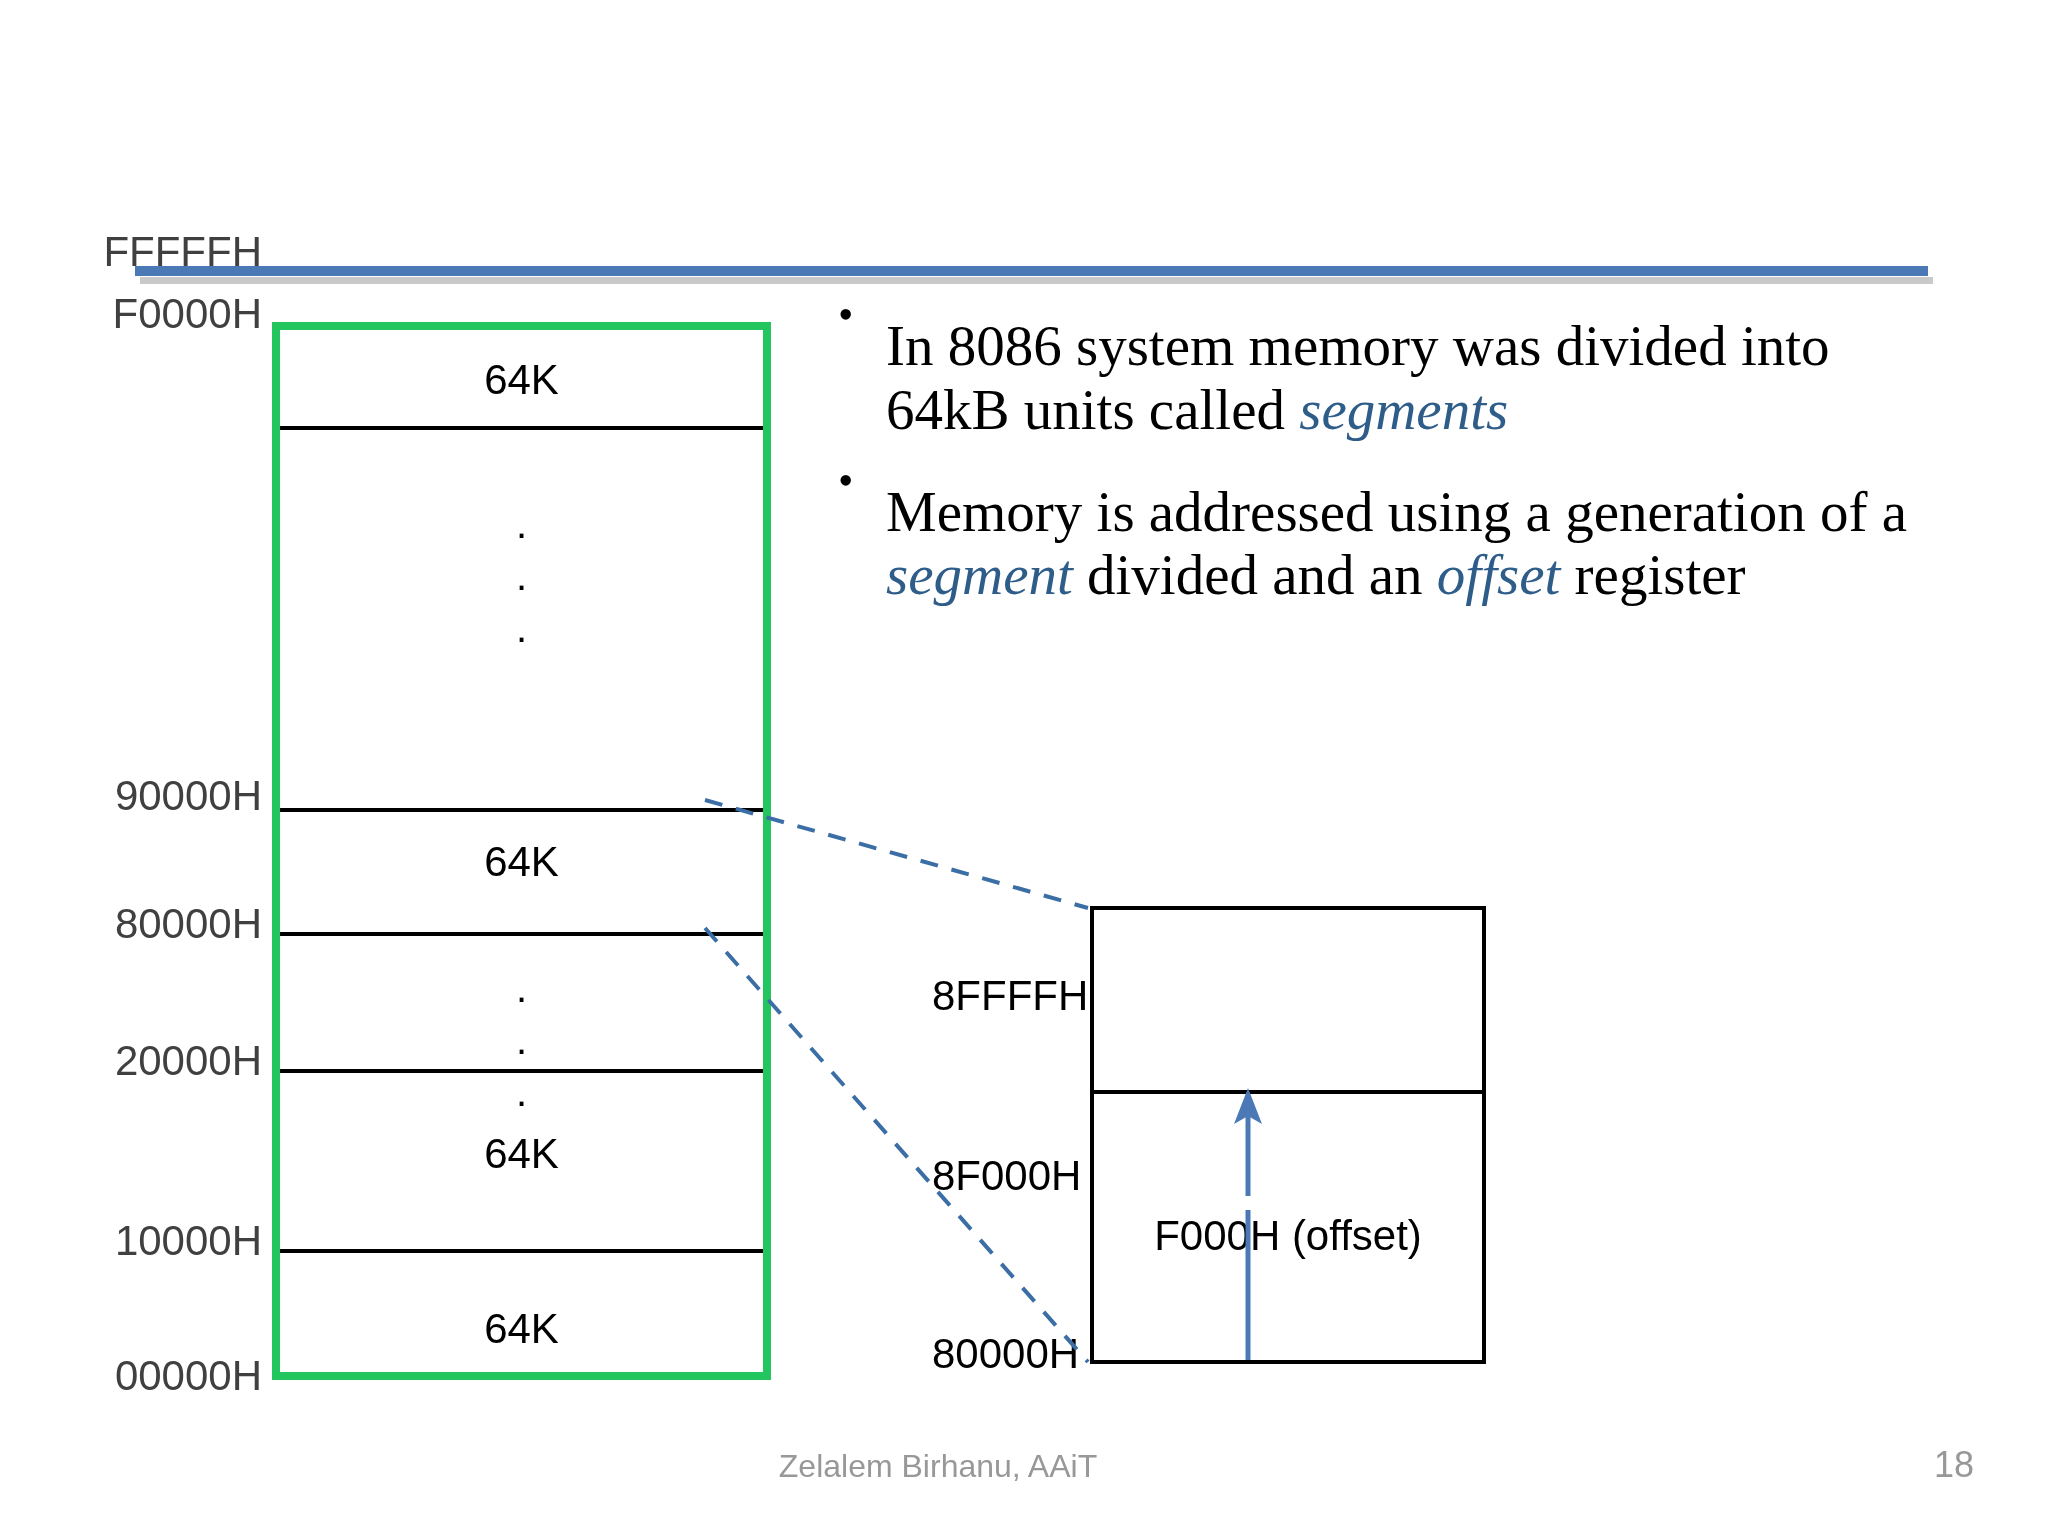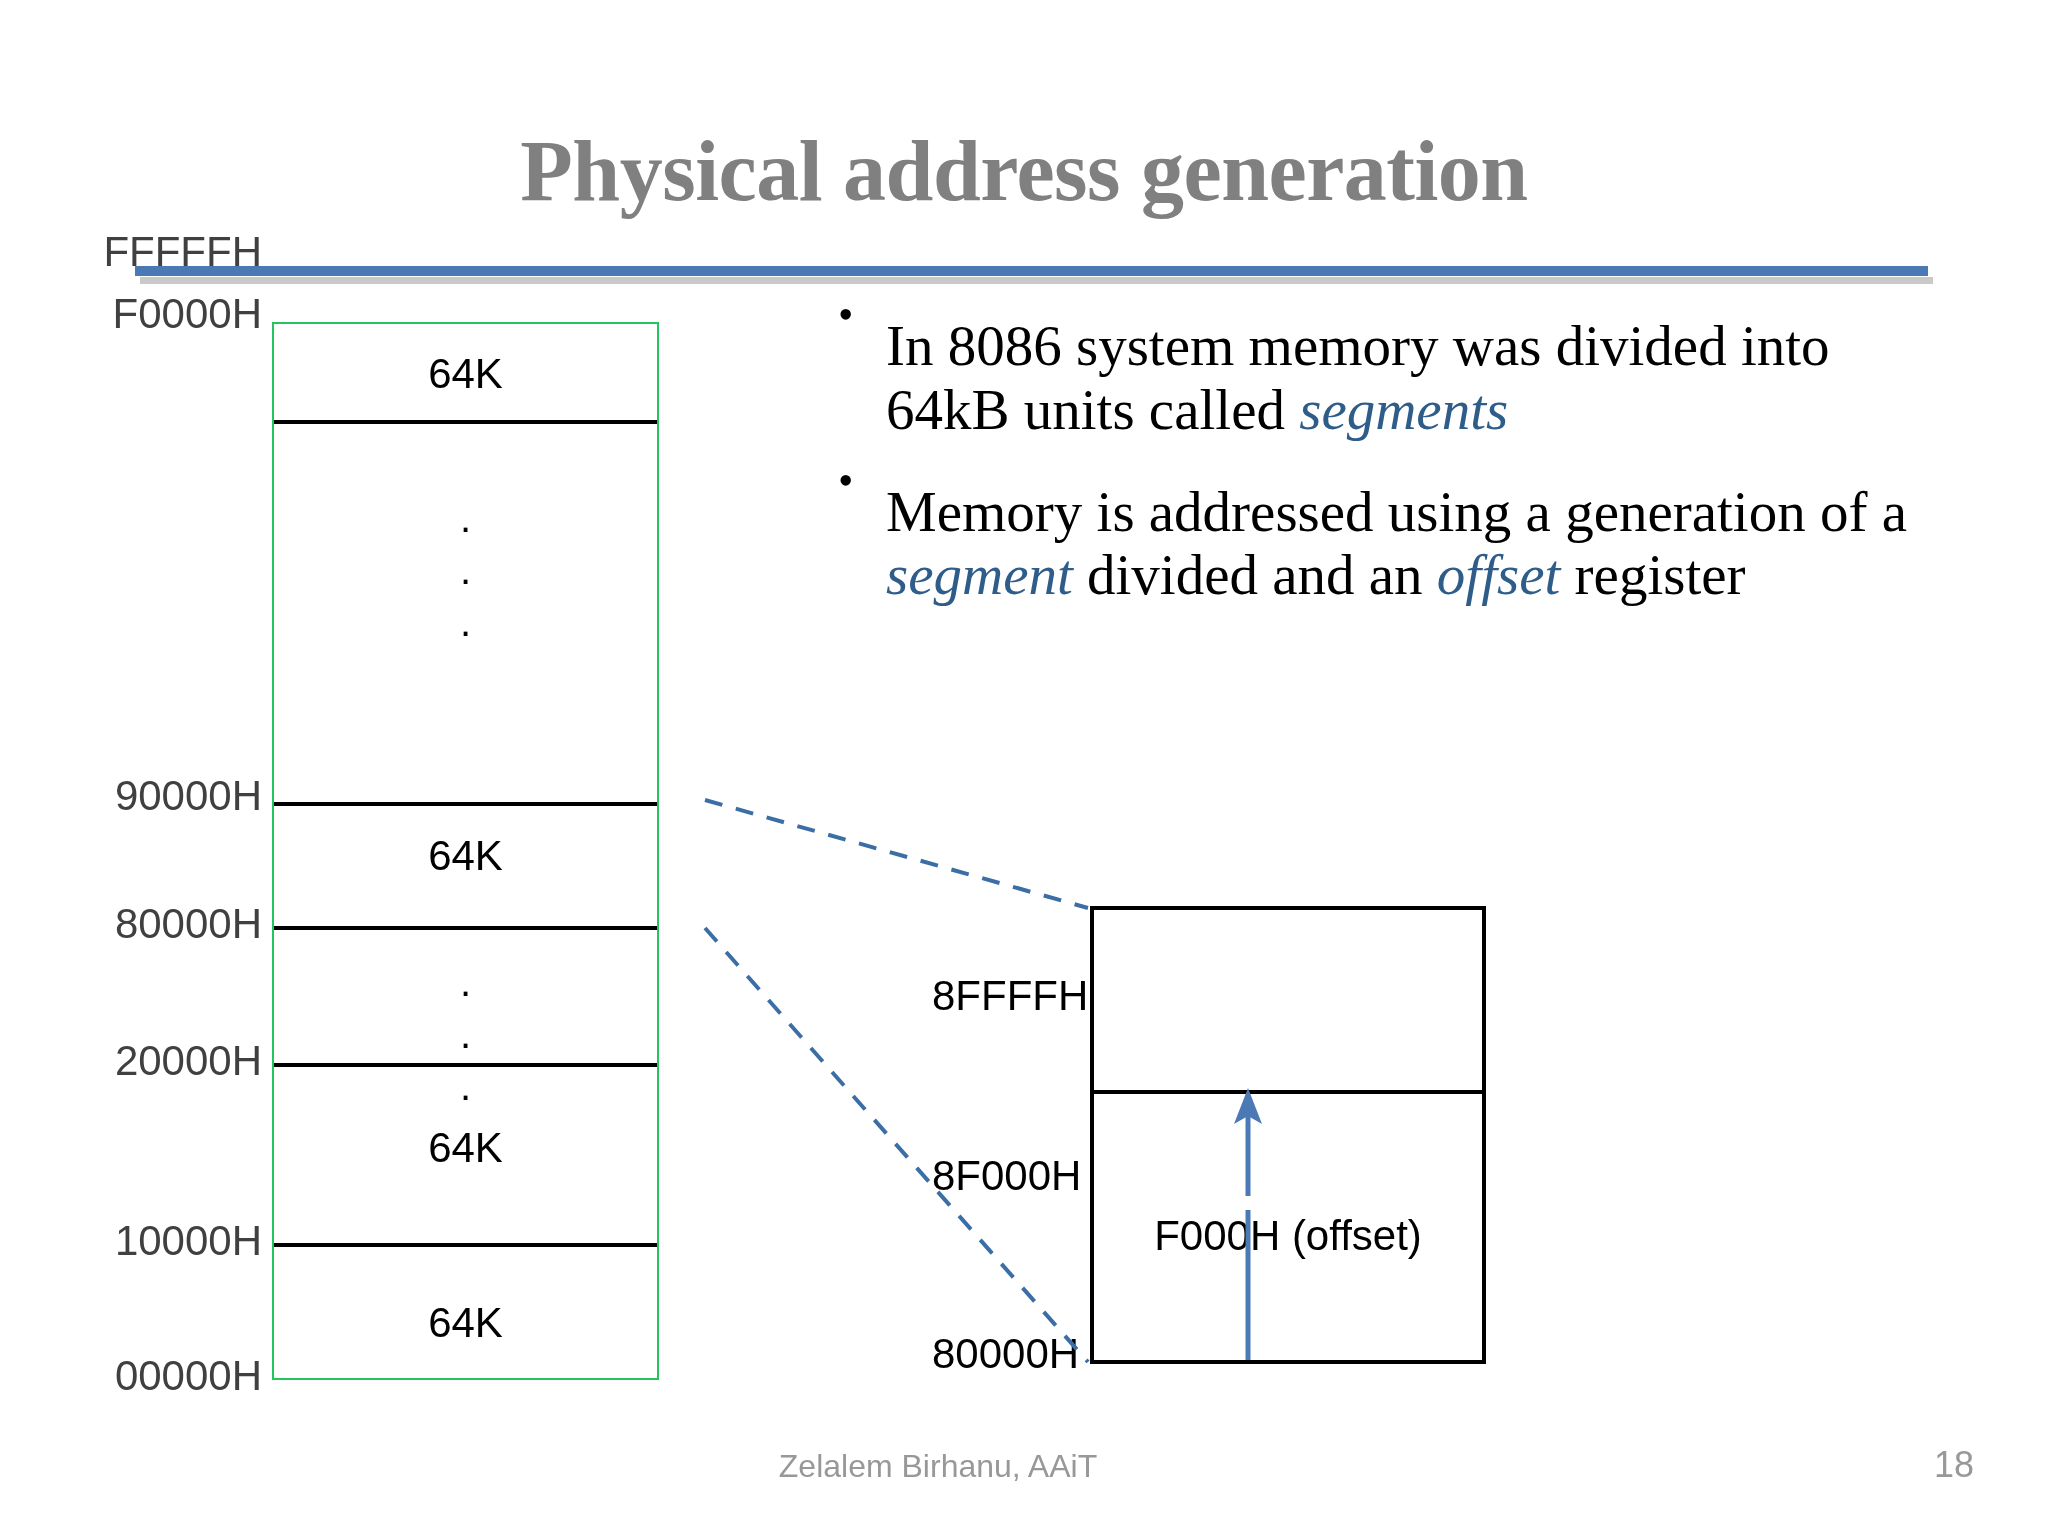--- a/index.html
+++ b/index.html
@@ -48,23 +48,23 @@
     width: 1793px;
     height: 7px;
     background: #c9c9c9;
   }
 
   
   #mem-left {
     position: absolute;
     left: 272px;
     top: 322px;
-    width: 387px;
+    width: 499px;
     height: 1058px;
-    border: 2px solid #22c55e;
+    border: 8px solid #22c55e;
     box-sizing: border-box;
   }
   .mem-div {
     position: absolute;
     left: 0;
     width: 100%;
     height: 0;
     border-top: 4px solid #000000;
   }
   .mem-cell-label {
@@ -197,21 +197,20 @@
     width: 2048px;
     height: 1536px;
     pointer-events: none;
   }
 </style>
 </head>
 <body>
 
 <div id="slide">
 
-  <div id="title">Physical address generation</div>
   <div id="title-rule-shadow"></div>
   <div id="title-rule"></div>
 
   <div class="addr-label" style="left:42px; top:228px;">FFFFFH</div>
   <div class="addr-label" style="left:42px; top:290px;">F0000H</div>
   <div class="addr-label" style="left:42px; top:772px;">90000H</div>
   <div class="addr-label" style="left:42px; top:900px;">80000H</div>
   <div class="addr-label" style="left:42px; top:1037px;">20000H</div>
   <div class="addr-label" style="left:42px; top:1217px;">10000H</div>
   <div class="addr-label" style="left:42px; top:1352px;">00000H</div>

